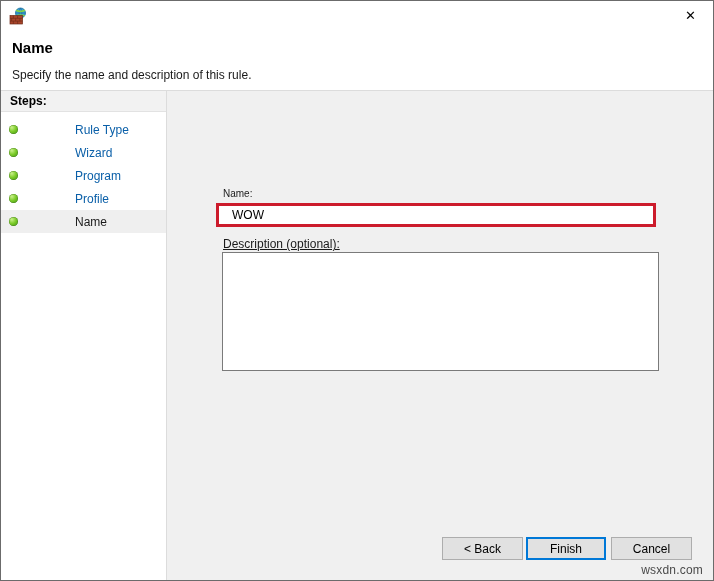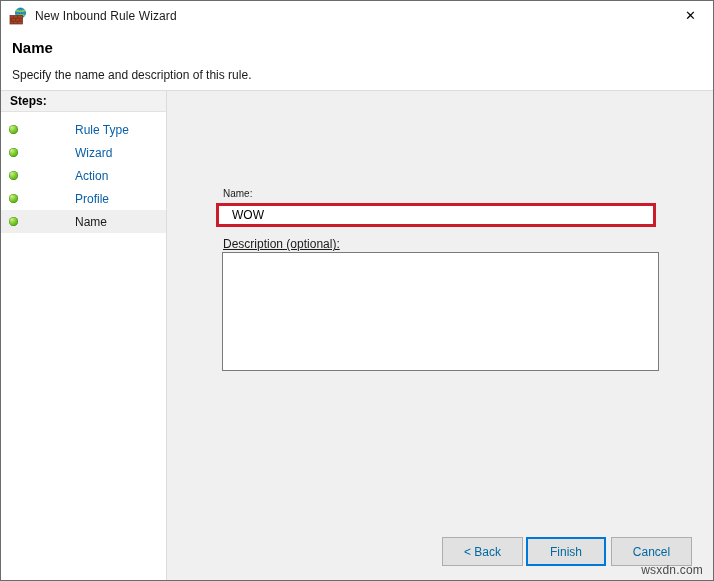--- a/index.html
+++ b/index.html
@@ -219,27 +219,27 @@
   #button-row {
     position: absolute;
     left: 0;
     top: 446px;
     width: 545px;
     height: 24px;
   }
   .btn {
     position: absolute;
     top: 0;
-    height: 29px;
+    height: 23px;
     box-sizing: border-box;
     background: #e1e1e1;
     border: 1px solid #adadad;
     font-family: "Liberation Sans", sans-serif;
     font-size: 12px;
-    color: #0369a1;
+    color: #000000;
     display: flex;
     align-items: center;
     justify-content: center;
     cursor: default;
     padding: 0;
   }
   .btn.default {
     border: 2px solid #0078d7;
     background: #e1e1e1;
   }
@@ -268,21 +268,20 @@
 
         <circle cx="11.5" cy="6" r="5" fill="#3aa0d8" stroke="#1d6e9c" stroke-width="0.8"></circle>
         <path d="M6.6 6h9.8M11.5 1.1c1.8 1.6 1.8 8.2 0 9.8M11.5 1.1c-1.8 1.6-1.8 8.2 0 9.8" fill="none" stroke="#1d6e9c" stroke-width="0.7"></path>
         <path d="M7 3.2c2.6 1.3 6.4 1.3 9 0" fill="none" stroke="#7fd14a" stroke-width="1.6"></path>
         <path d="M7.2 8.9c2.5-1.2 6.1-1.2 8.6 0" fill="none" stroke="#7fd14a" stroke-width="1.4"></path>
 
         <rect x="1" y="8.5" width="12.5" height="8.5" fill="#a8442a" stroke="#6d2a18" stroke-width="0.7"></rect>
         <path d="M1 11.3h12.5M1 14.1h12.5M4.4 8.5v2.8M8.6 8.5v2.8M2.6 11.3v2.8M6.6 11.3v2.8M10.9 11.3v2.8M4.4 14.1v2.9M8.6 14.1v2.9" fill="none" stroke="#6d2a18" stroke-width="0.6"></path>
       </svg>
     </span>
-    <span id="title-text">New Inbound Rule Wizard</span>
     <div id="close-button">✕</div>
   </div>
 
   <div id="header">
     <div id="page-title">Name</div>
     <div id="page-subtitle">Specify the name and description of this rule.</div>
   </div>
 
   <div id="body-area">
 
@@ -294,21 +293,21 @@
       <div class="step first">
         <span class="bullet"></span>
         <span class="step-label">Rule Type</span>
       </div>
       <div class="step">
         <span class="bullet"></span>
         <span class="step-label">Wizard</span>
       </div>
       <div class="step">
         <span class="bullet"></span>
-        <span class="step-label">Action</span>
+        <span class="step-label">Program</span>
       </div>
       <div class="step">
         <span class="bullet"></span>
         <span class="step-label">Profile</span>
       </div>
       <div class="step current">
         <span class="bullet"></span>
         <span class="step-label">Name</span>
       </div>
     </div>

